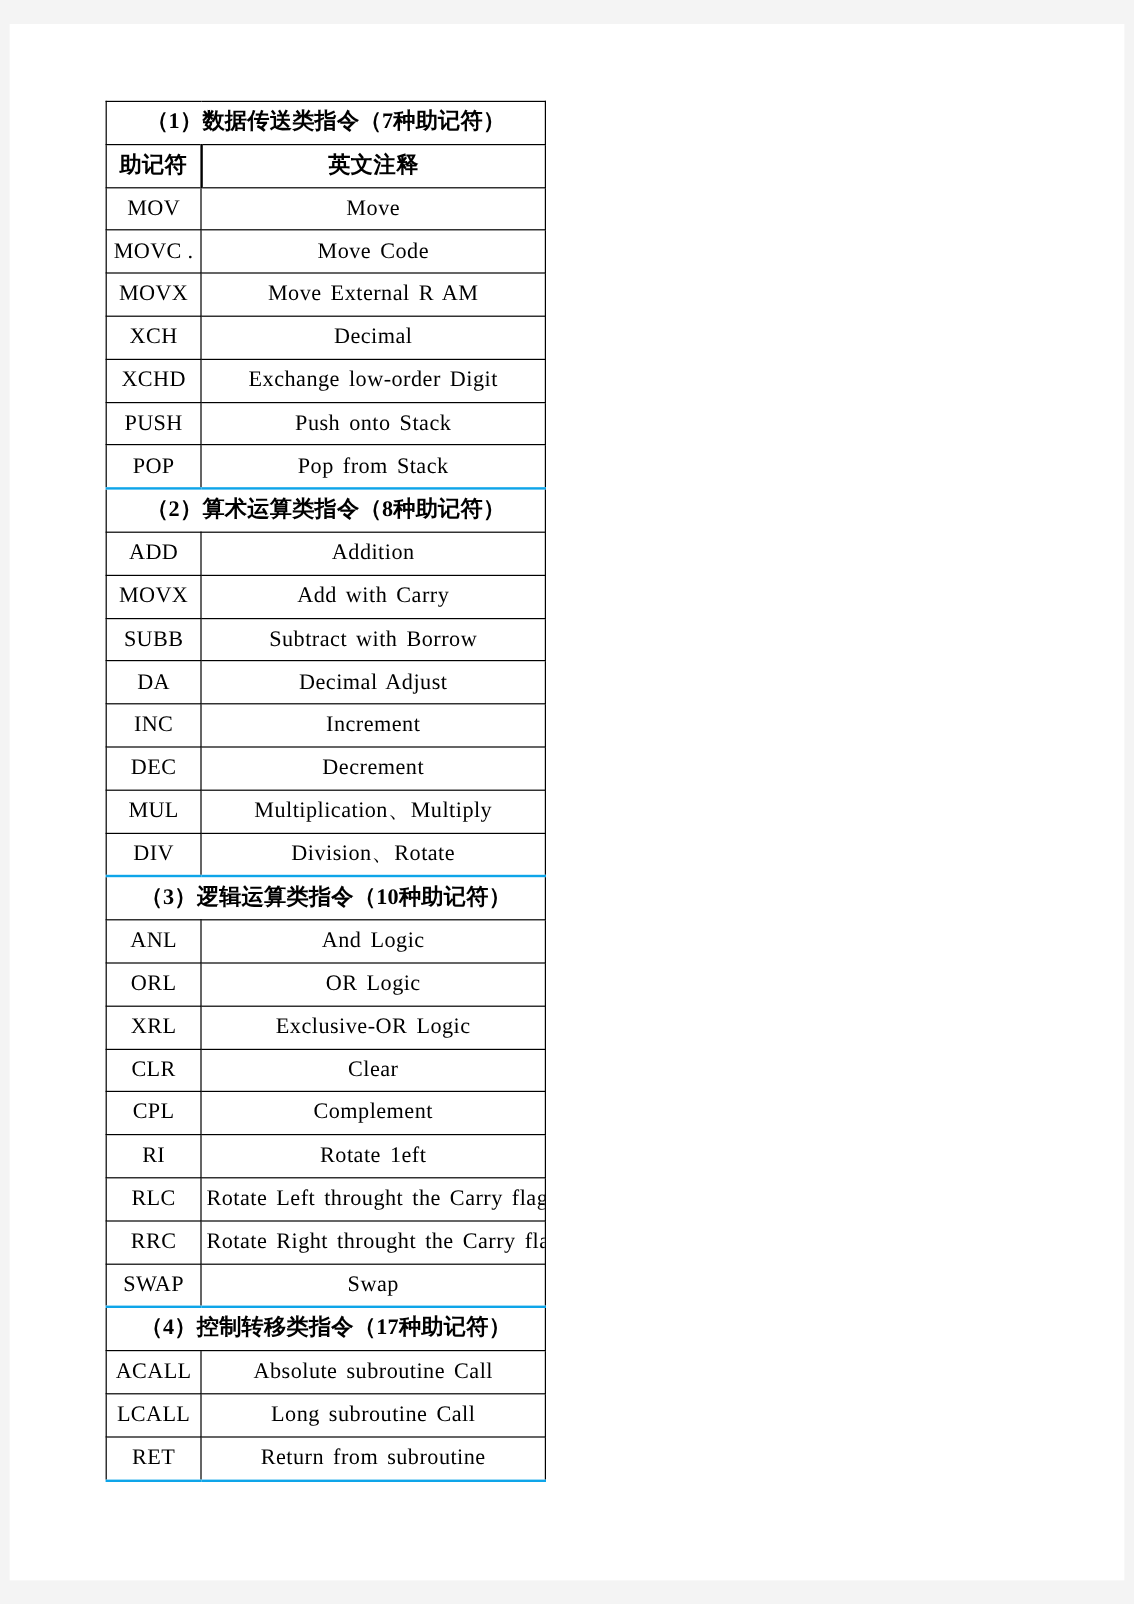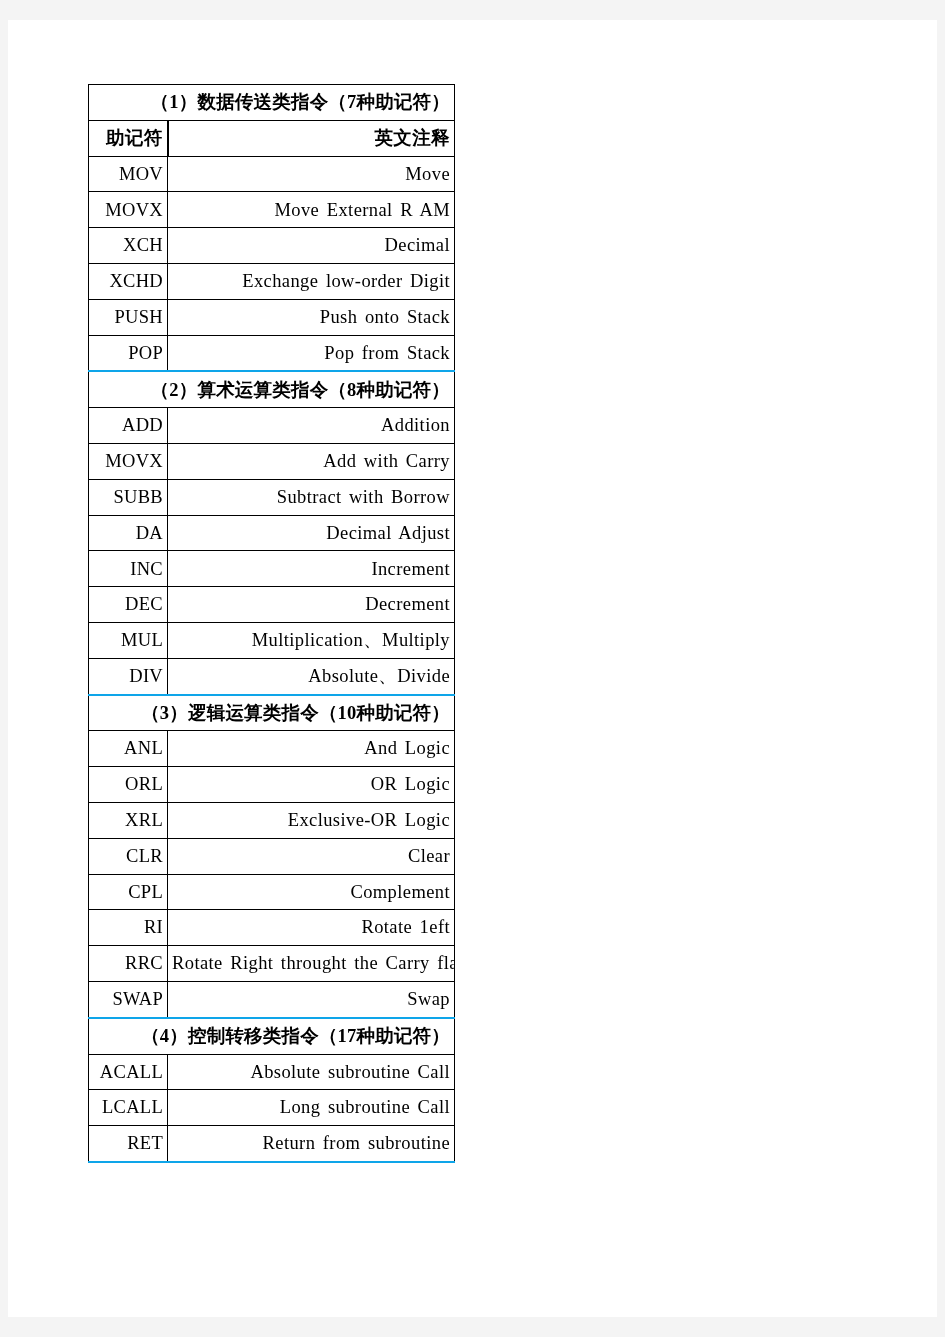--- a/index.html
+++ b/index.html
@@ -53,48 +53,48 @@
   td.section-title {
     border-left: 1px solid #000;
     border-right: 1px solid #000;
     border-top: 2px solid #000;
     border-bottom: 2px solid #000;
     font-weight: bold;
     font-size: 19.5px;
     letter-spacing: 0.2px;
     height: 38px;
     padding-left: 5px;
-    text-align: right;
+    text-align: center;
     margin-top: 12px;
   }
   
   td.section-title.first {
     border-top: 1.5px solid #000;
   }
   
   td.col-head {
     font-weight: bold;
     text-align: center;
     font-size: 19px;
     height: 34px;
     border-top: 2px solid #000;
     border-bottom: 2px solid #000;
   }
   td.col-head.mn { border-left: 1px solid #000; border-right: 2px solid #000; }
   td.col-head.en { border-right: 1px solid #000; }
 
   
   td.mn {
-    text-align: right;
+    text-align: center;
     border-right: 2px solid #000;
     padding-left: 5px;
     letter-spacing: 0.3px;
   }
   td.en {
-    text-align: right;
+    text-align: center;
     padding-left: 6px;
     letter-spacing: 0.4px;
     word-spacing: 2.5px;
     font-family: Liberation Serif, serif;
   }
   tr.last-of-block td { border-bottom: 2px solid #0ea5e9; }
   tr.first-of-block td { border-top: 1px solid #000; }
 </style>
 </head>
 <body>
@@ -112,20 +112,24 @@
           </tr>
           <tr>
             <td class="col-head mn">助记符</td>
             <td class="col-head en">英文注释</td>
           </tr>
           <tr>
             <td class="mn">MOV</td>
             <td class="en">Move</td>
           </tr>
           <tr>
+            <td class="mn">MOVC .</td>
+            <td class="en">Move  Code</td>
+          </tr>
+          <tr>
             <td class="mn">MOVX</td>
             <td class="en">Move  External  R  AM</td>
           </tr>
           <tr>
             <td class="mn">XCH</td>
             <td class="en">Decimal</td>
           </tr>
           <tr>
             <td class="mn">XCHD</td>
             <td class="en">Exchange  low-order  Digit</td>
@@ -164,21 +168,21 @@
           <tr>
             <td class="mn">DEC</td>
             <td class="en">Decrement</td>
           </tr>
           <tr>
             <td class="mn">MUL</td>
             <td class="en">Multiplication、Multiply</td>
           </tr>
           <tr class="last-of-block">
             <td class="mn">DIV</td>
-            <td class="en">Absolute、Divide</td>
+            <td class="en">Division、Rotate</td>
           </tr>
           <tr>
             <td colspan="2" class="section-title">（3）逻辑运算类指令（10种助记符）</td>
           </tr>
           <tr class="first-of-block">
             <td class="mn">ANL</td>
             <td class="en">And  Logic</td>
           </tr>
           <tr>
             <td class="mn">ORL</td>
@@ -192,20 +196,24 @@
             <td class="mn">CLR</td>
             <td class="en">Clear</td>
           </tr>
           <tr>
             <td class="mn">CPL</td>
             <td class="en">Complement</td>
           </tr>
           <tr>
             <td class="mn">RI</td>
             <td class="en">Rotate  1eft</td>
+          </tr>
+          <tr>
+            <td class="mn">RLC</td>
+            <td class="en">Rotate  Left  throught  the  Carry  flag</td>
           </tr>
           <tr>
             <td class="mn">RRC</td>
             <td class="en">Rotate  Right  throught  the  Carry  flag</td>
           </tr>
           <tr class="last-of-block">
             <td class="mn">SWAP</td>
             <td class="en">Swap</td>
           </tr>
           <tr>

